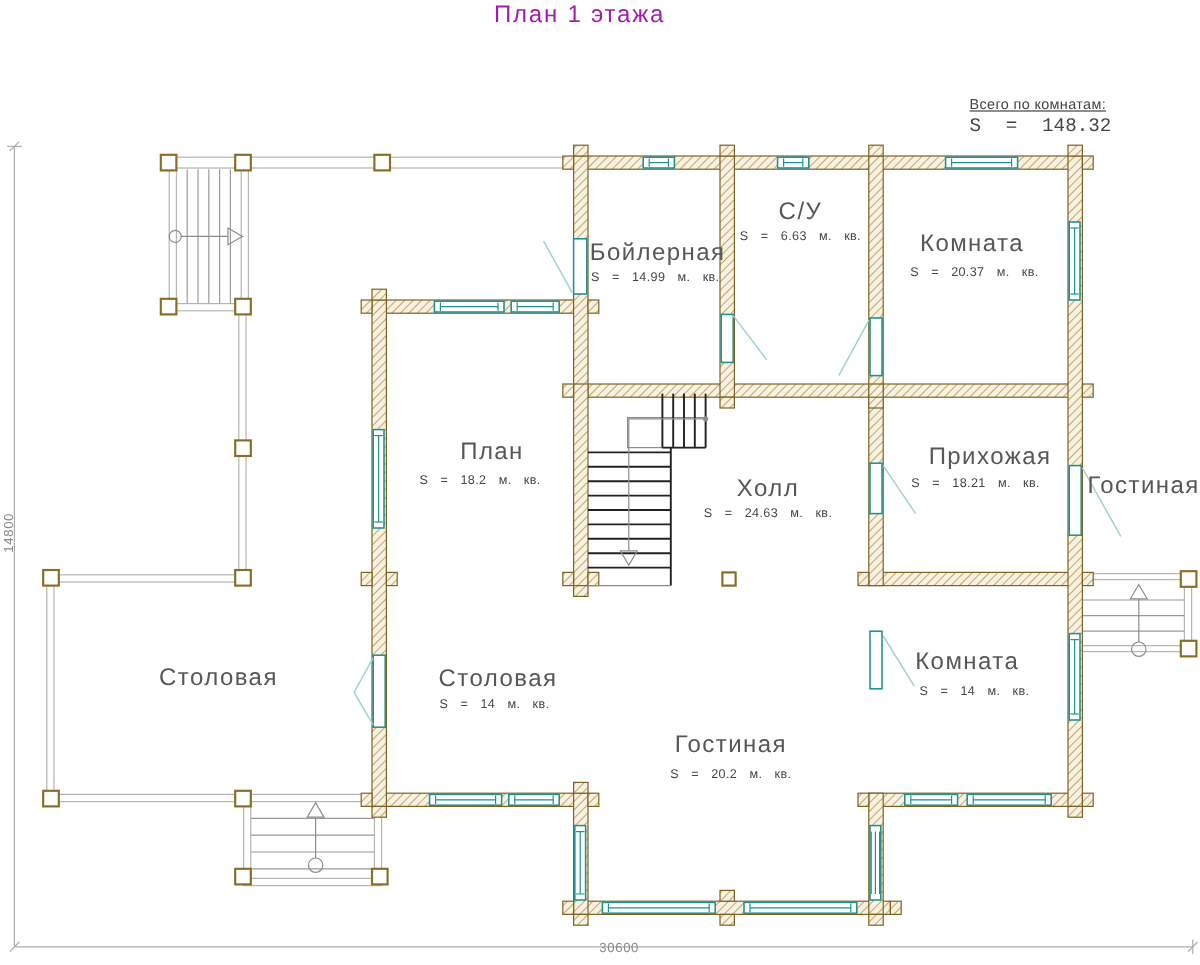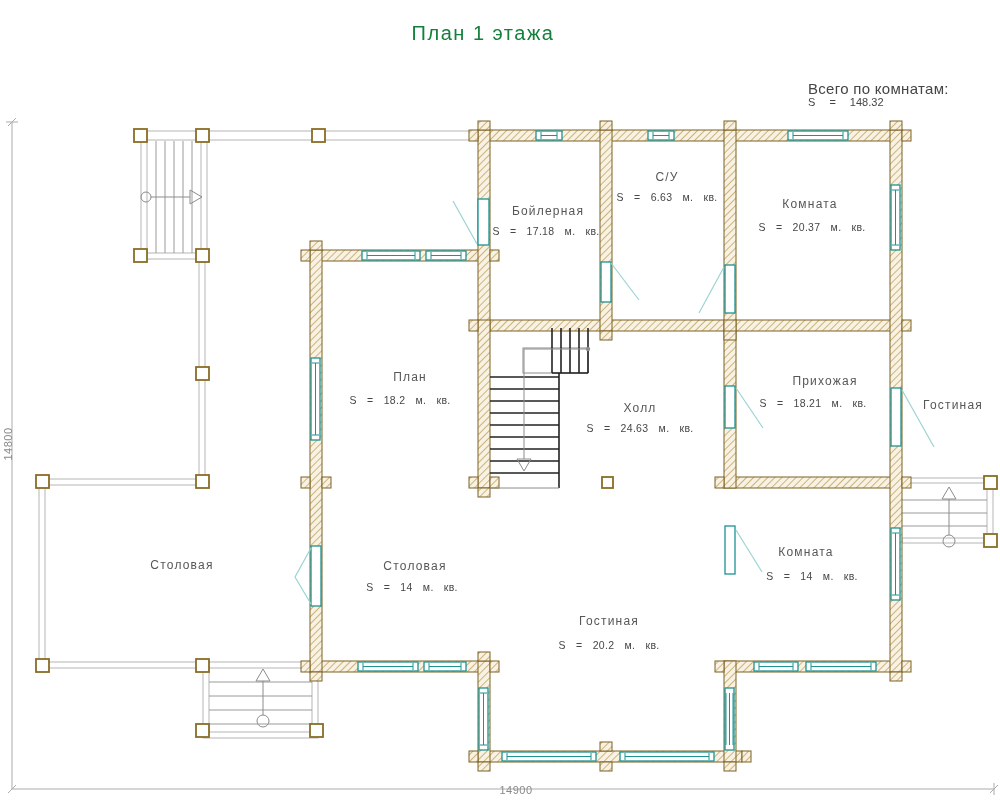--- a/index.html
+++ b/index.html
@@ -1,24 +1,24 @@
 <!DOCTYPE html>
 <html><head>
 <meta charset="utf-8">
 <style>
   html,body{margin:0;padding:0;background:#ffffff;}
   #stage{position:relative;width:1000px;height:804px;background:#ffffff;overflow:hidden;
          font-family:"Liberation Sans", sans-serif;}
   #plan-svg{position:absolute;left:0;top:0;}
   .lbl{position:absolute;transform:translate(-50%,-50%);white-space:nowrap;text-align:center;}
-  .rname{font-size:12px;letter-spacing:1.2px;color:#575757;font-weight:300;}
+  .rname{font-size:20px;letter-spacing:1.2px;color:#575757;font-weight:300;}
   .rarea{font-size:10.5px;color:#474747;word-spacing:7px;letter-spacing:0.3px;}
-  .title{font-size:20px;letter-spacing:1.5px;color:#15803d;font-weight:300;margin-top:20px;}
-  .sum1{font-size:15px;color:#454545;letter-spacing:0.3px;transform:none;}
-  .sum2{font-size:11px;color:#454545;word-spacing:11px;transform:none;}
+  .title{font-size:20px;letter-spacing:1.5px;color:#a21caf;font-weight:300;}
+  .sum1{font-size:12px;color:#454545;letter-spacing:0.3px;transform:none;text-decoration:underline;}
+  .sum2{font-size:16px;color:#454545;word-spacing:11px;transform:none;font-family:Liberation Mono, monospace;}
   .dim{font-size:11px;color:#8a8a8a;letter-spacing:0.5px;}
   .dim-v{transform:translate(-50%,-50%) rotate(-90deg);}
   
   .wall{fill:url(#hatch);stroke:#7c6324;stroke-width:1;}
   .post{fill:#ffffff;stroke:#8a6d24;stroke-width:1.8;}
   .deck{fill:#ffffff;stroke:#b5b5b5;stroke-width:1;}
   .tread{stroke:#9a9a9a;stroke-width:1;}
   .darktread{stroke:#222222;stroke-width:1.6;}
   .thin{stroke:#8c8c8c;stroke-width:1;fill:none;}
   .win{fill:#ffffff;stroke:#1e9191;stroke-width:1.3;}
@@ -325,21 +325,21 @@
         </g>
   </g>
 </svg>
 
   <div class="lbl title" style="left:483px;top:13px">План 1 этажа</div>
 
   <div class="lbl sum1" style="left:808px;top:80px">Всего по комнатам:</div>
   <div class="lbl sum2" style="left:808px;top:96px">S = 148.32</div>
 
   <div class="lbl rname" style="left:548px;top:211px">Бойлерная</div>
-  <div class="lbl rarea" style="left:546px;top:231px">S = 17.18 м. кв.</div>
+  <div class="lbl rarea" style="left:546px;top:231px">S = 14.99 м. кв.</div>
 
   <div class="lbl rname" style="left:667px;top:177px">С/У</div>
   <div class="lbl rarea" style="left:667px;top:197px">S = 6.63 м. кв.</div>
 
   <div class="lbl rname" style="left:810px;top:204px">Комната</div>
   <div class="lbl rarea" style="left:812px;top:227px">S = 20.37 м. кв.</div>
 
   <div class="lbl rname" style="left:410px;top:377px">План</div>
   <div class="lbl rarea" style="left:400px;top:400px">S = 18.2 м. кв.</div>
 
@@ -356,15 +356,15 @@
   <div class="lbl rname" style="left:415px;top:566px">Столовая</div>
   <div class="lbl rarea" style="left:412px;top:587px">S = 14 м. кв.</div>
 
   <div class="lbl rname" style="left:609px;top:621px">Гостиная</div>
   <div class="lbl rarea" style="left:609px;top:645px">S = 20.2 м. кв.</div>
 
   <div class="lbl rname" style="left:806px;top:552px">Комната</div>
   <div class="lbl rarea" style="left:812px;top:576px">S = 14 м. кв.</div>
 
   <div class="lbl dim dim-v" style="left:8px;top:444px">14800</div>
-  <div class="lbl dim" style="left:516px;top:790px">14900</div>
+  <div class="lbl dim" style="left:516px;top:790px">30600</div>
 
 </div>
 
 </body></html>

